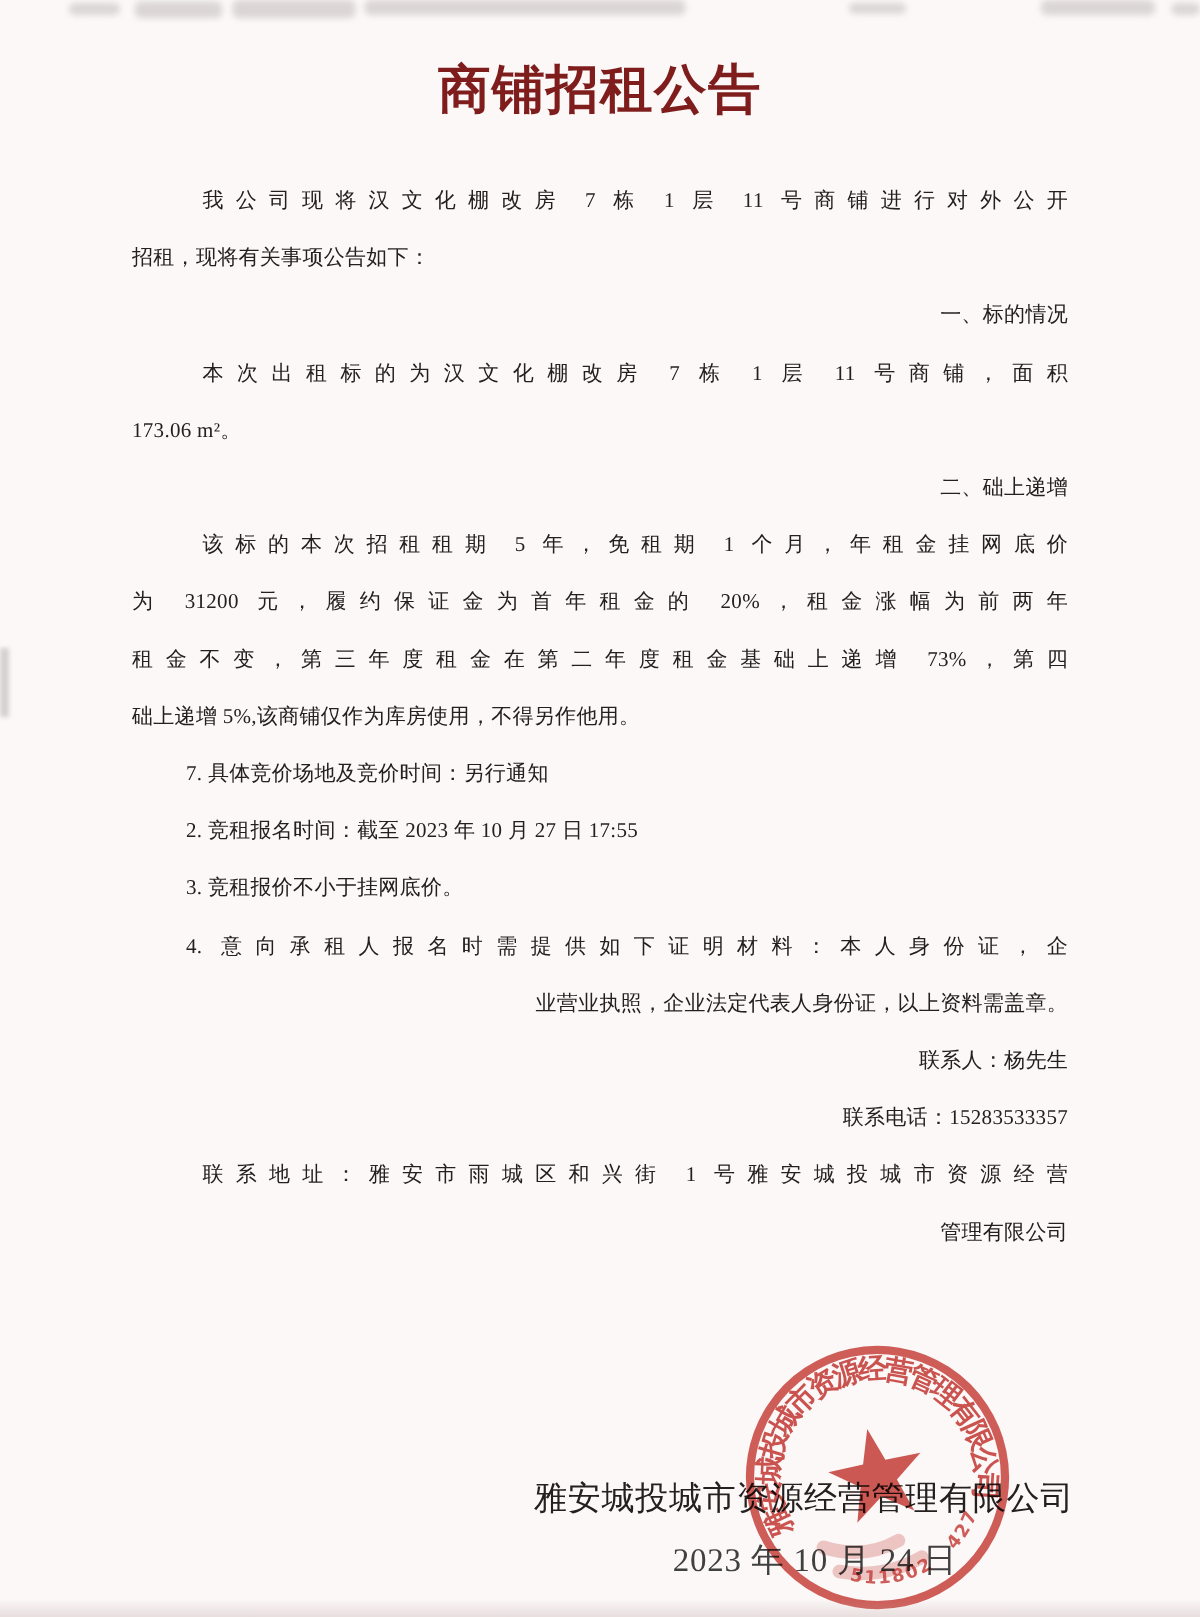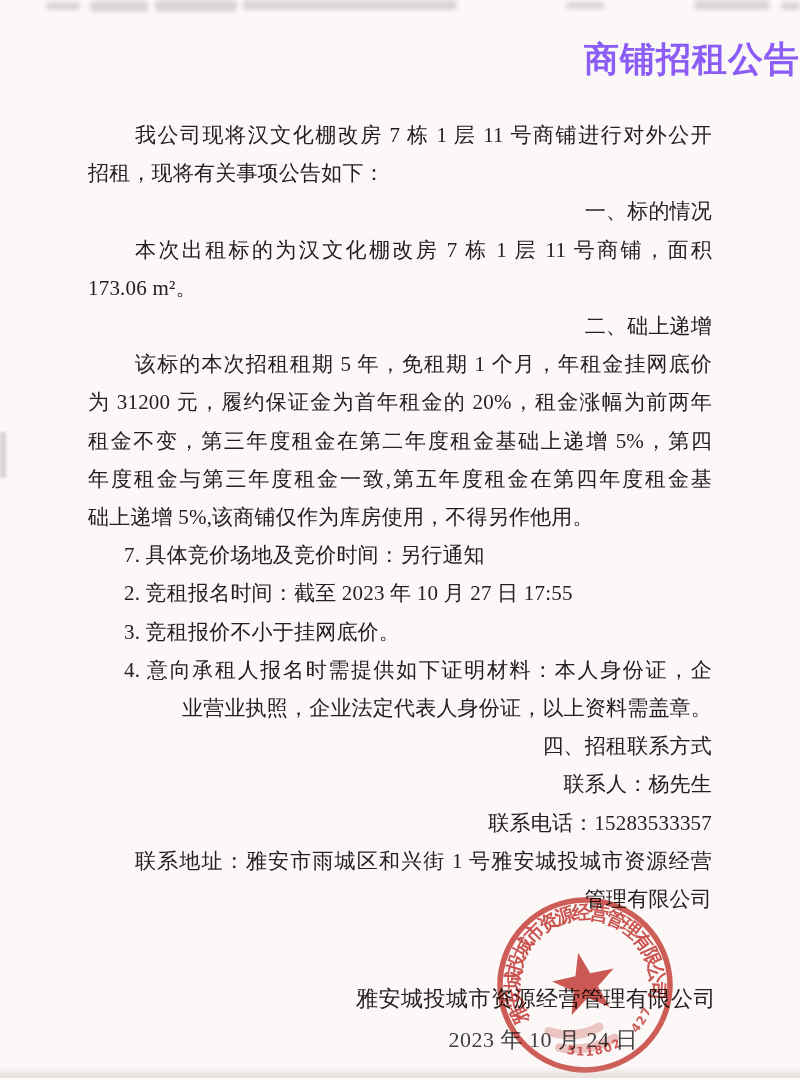--- a/index.html
+++ b/index.html
@@ -4,27 +4,27 @@
 <style>
   html,body { margin:0; padding:0; background:#e8e6e4; }
   .page {
     position:relative; width:800px; height:1078px;
     background:#fbf8f7; overflow:hidden;
     font-family:"Liberation Serif","DejaVu Serif",serif;
     color:#242020;
   }
   .title {
     position:absolute; top:36px; left:0; right:0; margin:0;
-    text-align:right;
+    text-align:center;
     font-family:Liberation Serif, serif;
-    font-size:35px; font-weight:700; letter-spacing:1px; color:#8b5cf6;
+    font-size:35px; font-weight:700; letter-spacing:1px; color:#7f1d1d;
   }
   .doc { position:absolute; top:116px; left:88px; width:624px; }
   .line {
-    font-size:21px; line-height:38.2px; letter-spacing:0.2px;
+    font-size:14px; line-height:38.2px; letter-spacing:0.2px;
     white-space:nowrap; color:#242020;
   }
   .line.fill { white-space:normal; text-align:justify; text-align-last:justify; text-justify:inter-character; }
   .line.first-indent, .line.heading { padding-left:47px;text-align:right; }
   .line.list { padding-left:36px; }
   .line.contact { padding-left:26px;text-align:right; }
   .sig-company {
     position:absolute; top:984px; right:84px;
     font-size:22px; letter-spacing:0.5px; white-space:nowrap; color:#242020;
   }
@@ -74,29 +74,27 @@
 
   <div class="doc">
       <div class="line first-indent fill">我公司现将汉文化棚改房 7 栋 1 层 11 号商铺进行对外公开</div>
       <div class="line flush">招租，现将有关事项公告如下：</div>
       <div class="line heading">一、标的情况</div>
       <div class="line first-indent fill">本次出租标的为汉文化棚改房 7 栋 1 层 11 号商铺，面积</div>
       <div class="line flush">173.06 m²。</div>
       <div class="line heading">二、础上递增</div>
       <div class="line first-indent fill">该标的本次招租租期 5 年，免租期 1 个月，年租金挂网底价</div>
       <div class="line flush fill">为 31200 元，履约保证金为首年租金的 20%，租金涨幅为前两年</div>
-      <div class="line flush fill">租金不变，第三年度租金在第二年度租金基础上递增 5%，第四</div>
-      <div class="line flush fill">年度租金与第三年度租金一致,第五年度租金在第四年度租金基</div>
+      <div class="line flush fill">租金不变，第三年度租金在第二年度租金基础上递增 73%，第四</div>
       <div class="line flush">础上递增 5%,该商铺仅作为库房使用，不得另作他用。</div>
       <div class="line list">7. 具体竞价场地及竞价时间：另行通知</div>
       <div class="line list">2. 竞租报名时间：截至 2023 年 10 月 27 日 17:55</div>
       <div class="line list">3. 竞租报价不小于挂网底价。</div>
       <div class="line list fill">4. 意向承租人报名时需提供如下证明材料：本人身份证，企</div>
       <div class="line first-indent">业营业执照，企业法定代表人身份证，以上资料需盖章。</div>
-      <div class="line heading">四、招租联系方式</div>
       <div class="line contact">联系人：杨先生</div>
       <div class="line contact">联系电话：15283533357</div>
       <div class="line first-indent fill">联系地址：雅安市雨城区和兴街 1 号雅安城投城市资源经营</div>
       <div class="line contact">管理有限公司</div>
     </div>
 
   <div class="sig-company">雅安城投城市资源经营管理有限公司</div>
   <div class="sig-date">2023 年 10 月 24 日</div>
 
   <svg class="stamp" viewBox="-114 -114 228 228" xmlns="http://www.w3.org/2000/svg">

